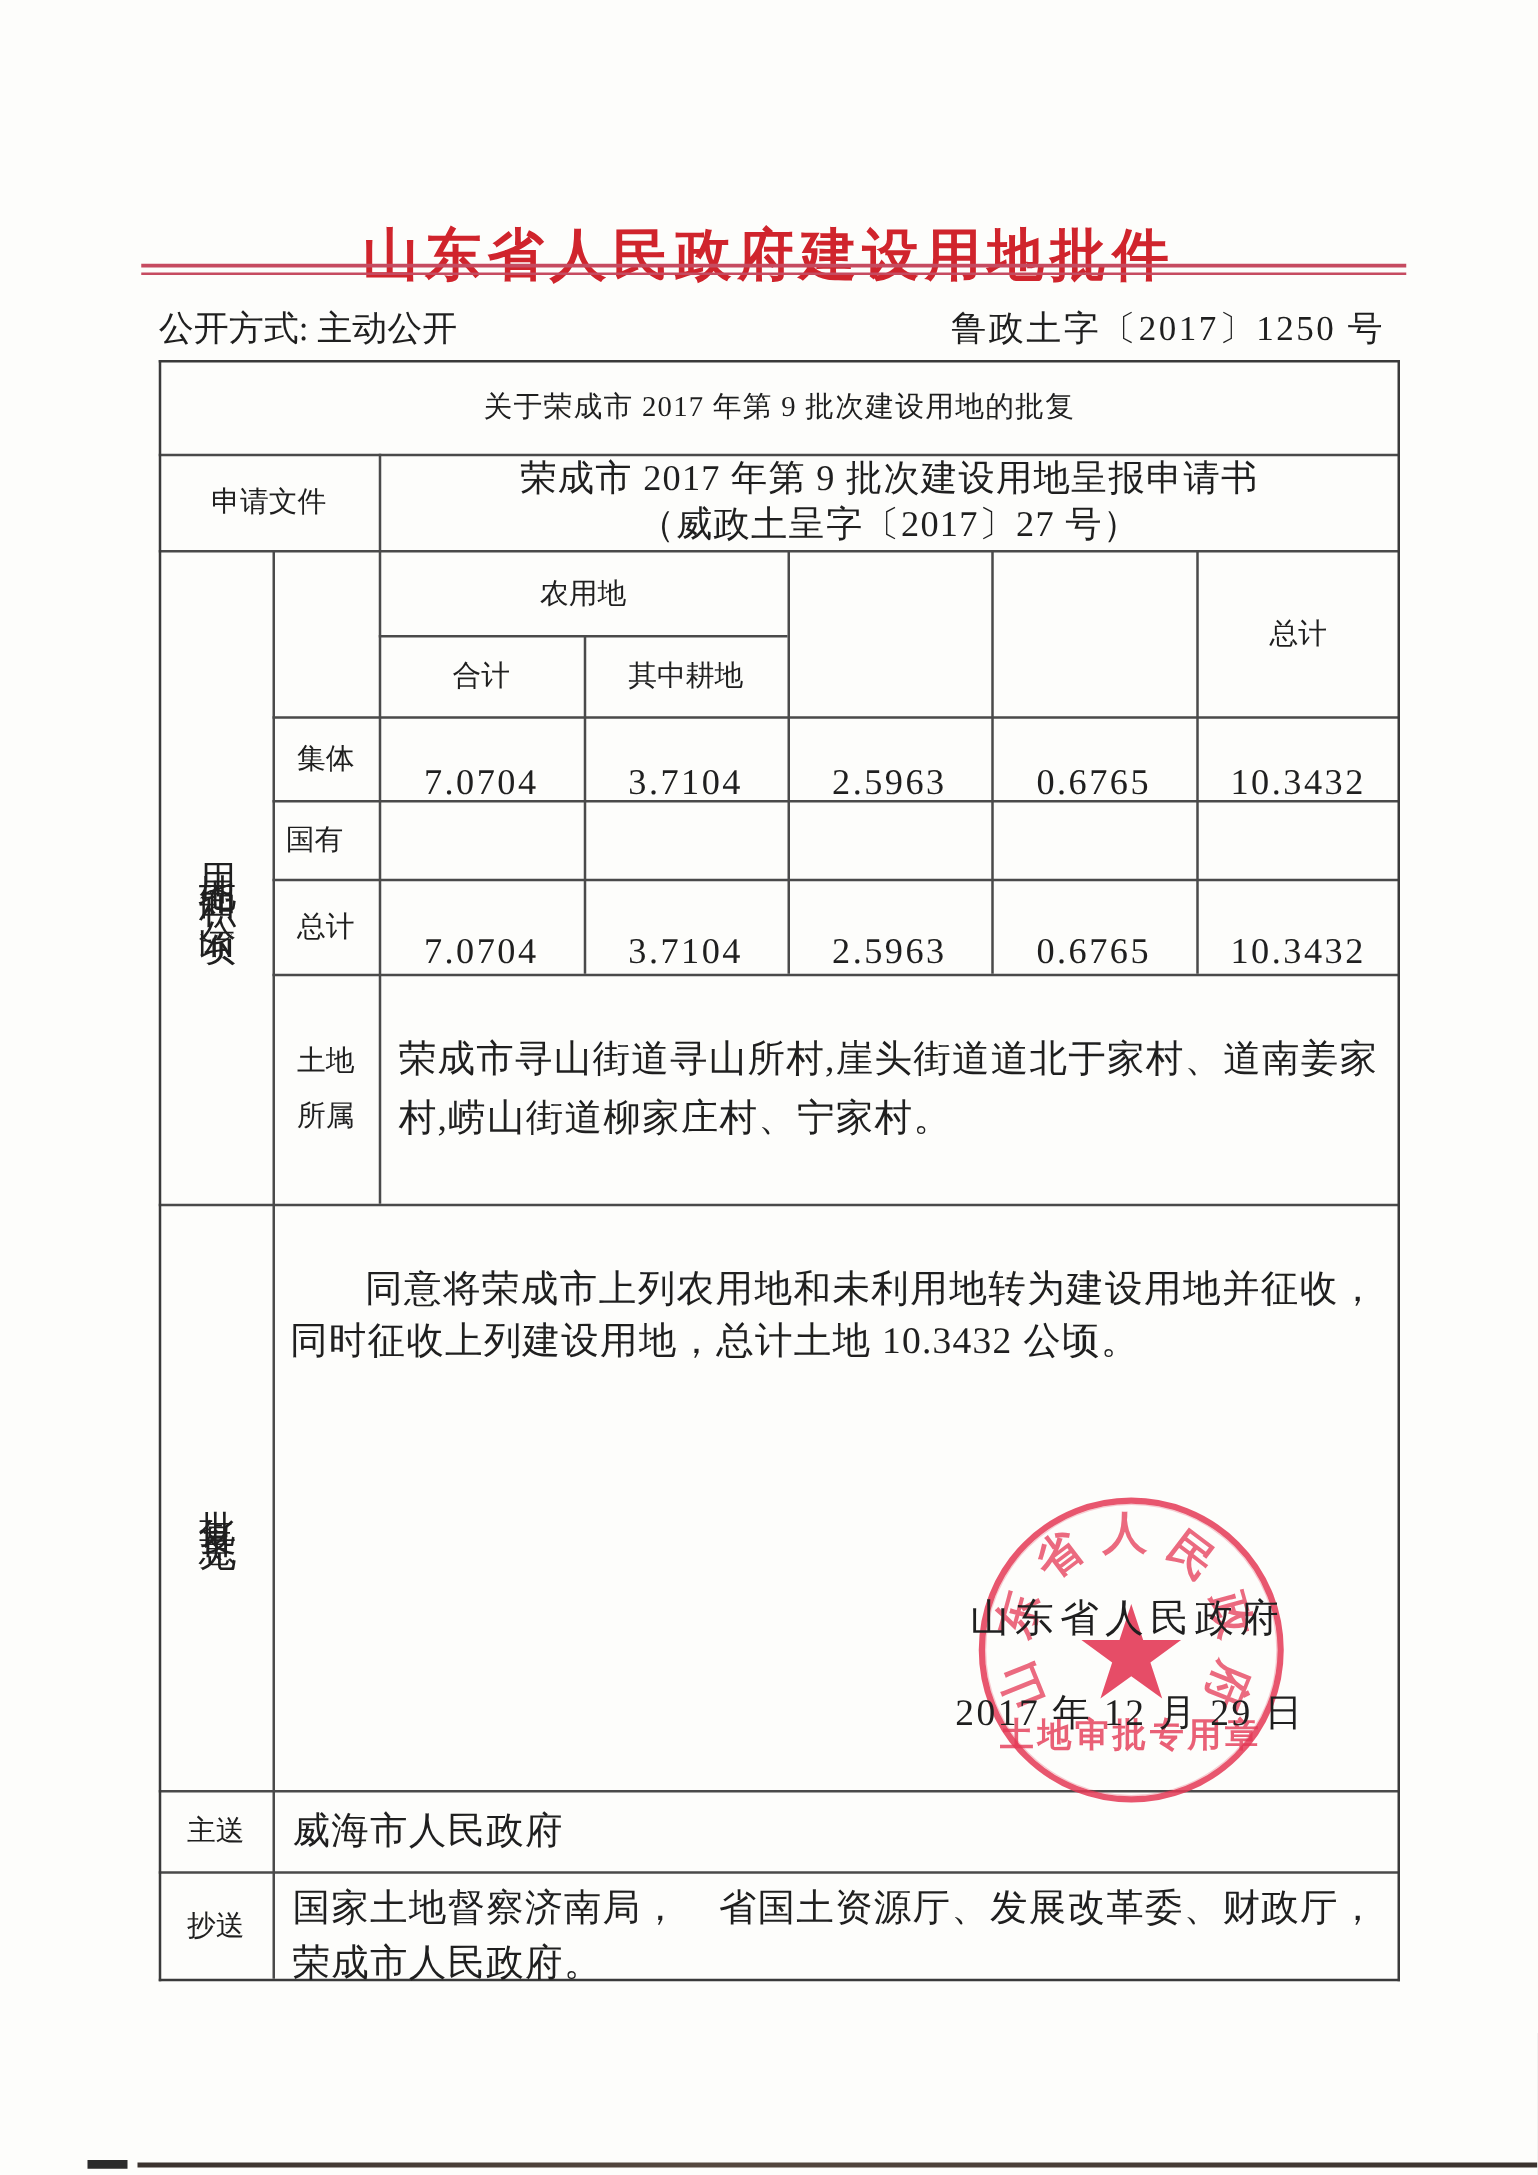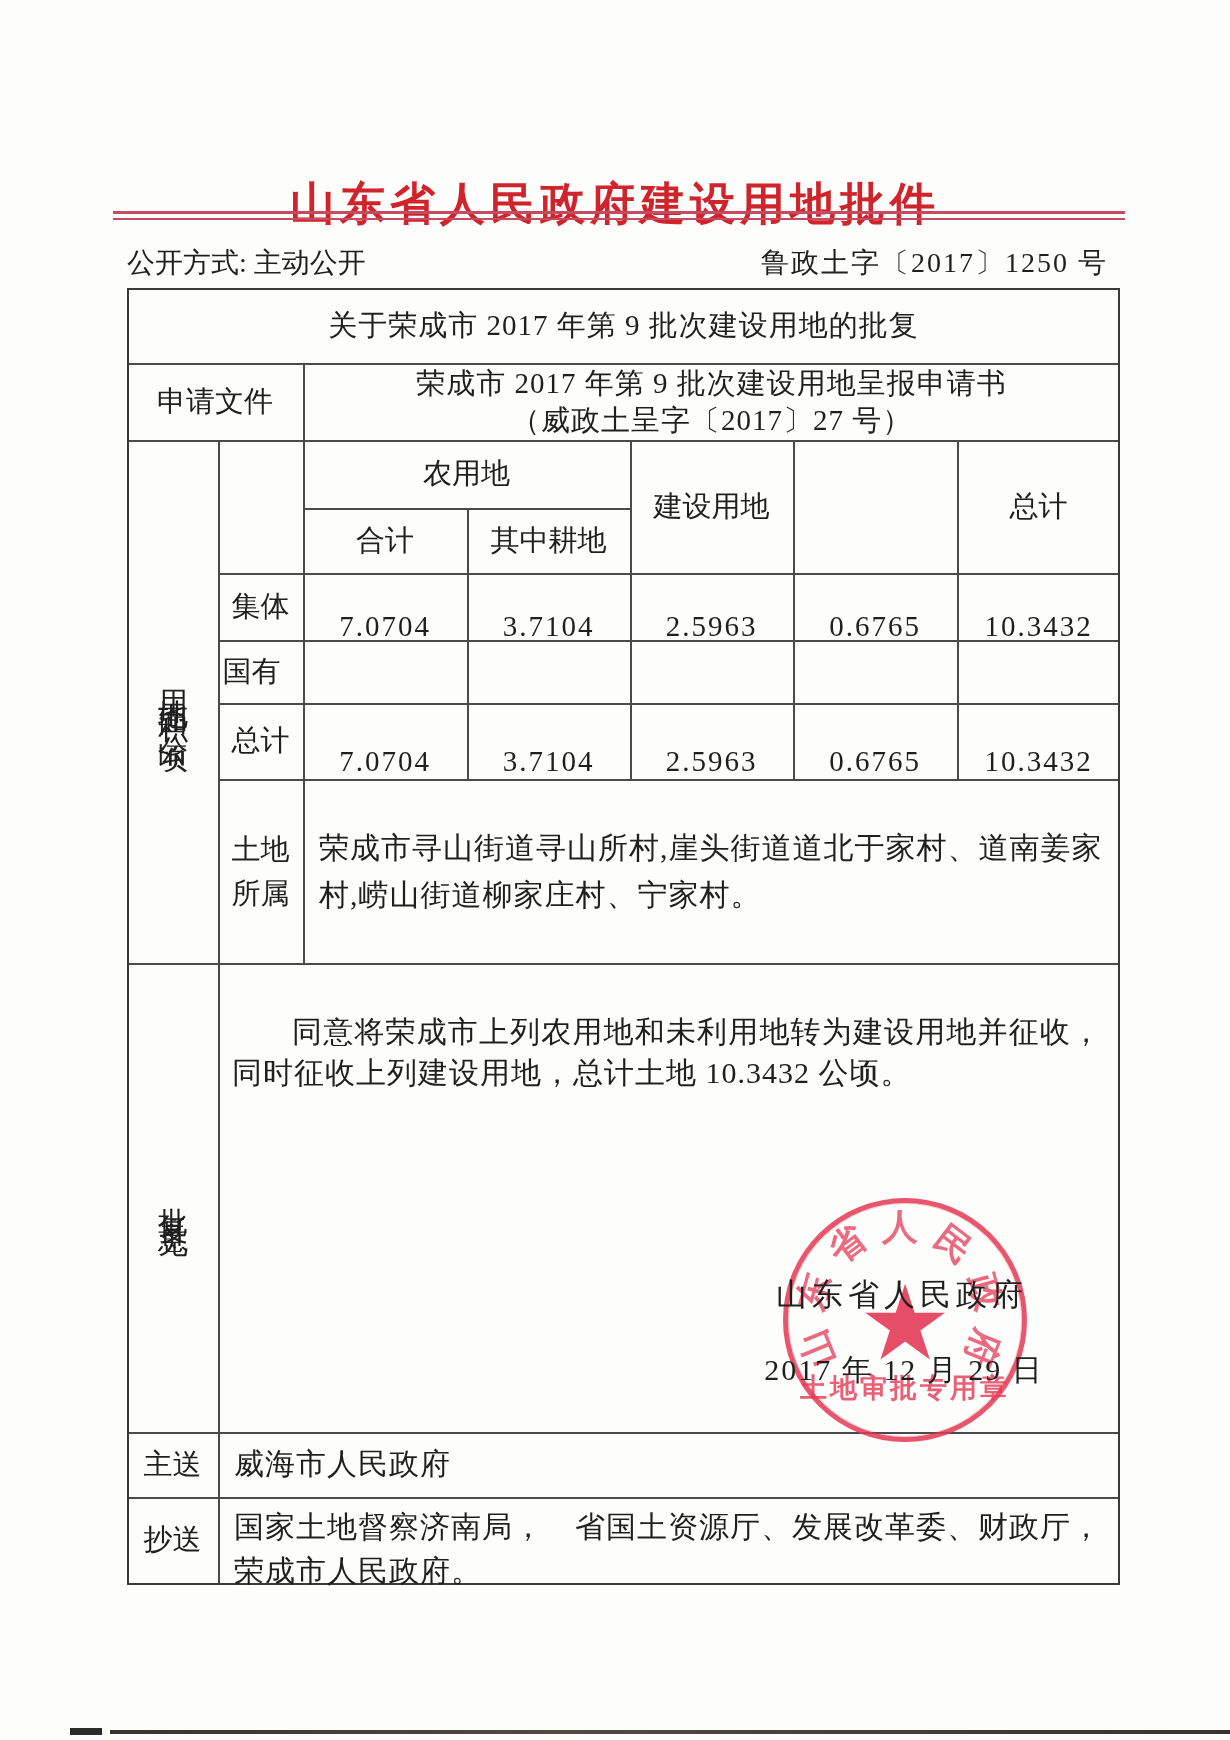--- a/index.html
+++ b/index.html
@@ -17,21 +17,21 @@
   .red-rule{height:3px;left:113px;width:1012px;}
   .red-rule.thin{height:2px;}
   .meta-row{left:127px;top:244px;width:993px;font-size:28px;}
   .meta-left{position:absolute;left:0;top:0;}
   .meta-right{position:absolute;right:12px;top:0;letter-spacing:2px;}
   
   .hl{height:2px;background:#4a4a4a;}
   .vl{width:2px;background:#4a4a4a;}
   .hl.heavy,.vl.heavy{background:#3a3a3a;}
   
-  .cell{display:flex;align-items:center;justify-content:center;text-align:center;font-size:29px;}
+  .cell{display:flex;align-items:center;justify-content:center;text-align:center;font-size:23px;}
   .num{letter-spacing:2px;font-size:29px;margin-top:20px;}
   .vtext{
     writing-mode:vertical-rl;display:flex;align-items:center;justify-content:center;
     font-size:30px;letter-spacing:9px;
   }
   .app-content{line-height:37px;font-size:29px;letter-spacing:1px;}
   .belong-content{
     display:flex;align-items:center;
     font-size:30px;line-height:47px;letter-spacing:1px;padding:0 16px;box-sizing:border-box;
   }
@@ -110,21 +110,20 @@
       <div>荣成市 2017 年第 9 批次建设用地呈报申请书</div>
       <div>（威政土呈字〔2017〕27 号）</div>
     </div>
   </div>
 
   <div class="abs vtext" style="left:127px;top:440px;width:91px;height:523px;">用地面积（公顷）</div>
 
   <div class="abs cell" style="left:303px;top:440px;width:327px;height:68px;border-radius:27px;">农用地</div>
   <div class="abs cell" style="left:303px;top:508px;width:164px;height:65px;">合计</div>
   <div class="abs cell" style="left:467px;top:508px;width:163px;height:65px;">其中耕地</div>
-  <div class="abs cell" style="left:630px;top:440px;width:163px;height:133px;">建设用地</div>
   <div class="abs cell" style="left:957px;top:440px;width:163px;height:133px;">总计</div>
 
   <div class="abs cell" style="left:218px;top:573px;width:85px;height:67px;">集体</div>
   <div class="abs cell num" style="left:303px;top:573px;width:164px;height:67px;">7.0704</div>
   <div class="abs cell num" style="left:467px;top:573px;width:163px;height:67px;">3.7104</div>
   <div class="abs cell num" style="left:630px;top:573px;width:163px;height:67px;">2.5963</div>
   <div class="abs cell num" style="left:793px;top:573px;width:164px;height:67px;">0.6765</div>
   <div class="abs cell num" style="left:957px;top:573px;width:163px;height:67px;">10.3432</div>
 
   <div class="abs cell" style="left:218px;top:640px;width:67px;height:63px;">国有</div>

